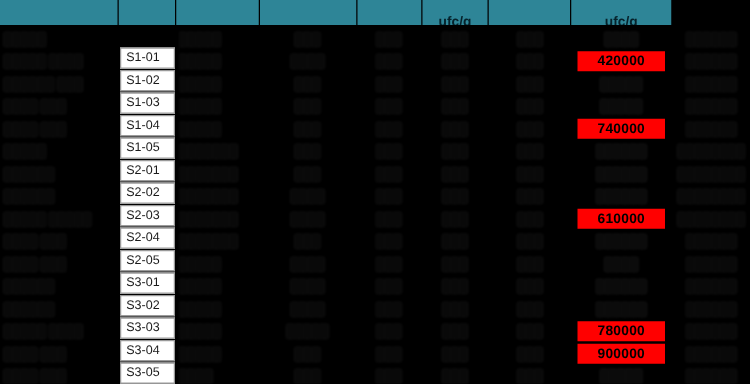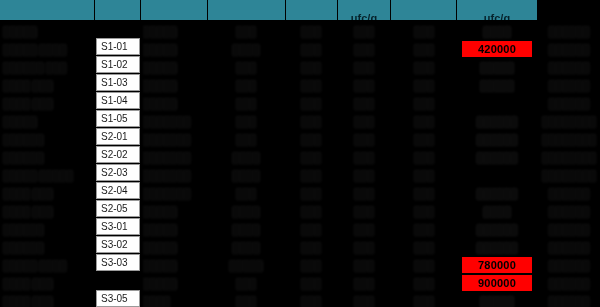--- a/index.html
+++ b/index.html
@@ -137,20 +137,21 @@
         <div class="cell c-v6 blur">██████</div>
       </div>
       <div class="row" style="top: 94px;">
         <div class="cell c-name blur">████ ███</div>
         <div class="cell c-code">S1-05</div>
         <div class="cell c-type blur">█████</div>
         <div class="cell c-v1 blur">███</div>
         <div class="cell c-v2 blur">███</div>
         <div class="cell c-v3 blur">███</div>
         <div class="cell c-v4 blur">███</div>
+        <div class="cell c-v5 hi">740000</div>
         <div class="cell c-v6 blur">██████</div>
       </div>
       <div class="row" style="top: 112px;">
         <div class="cell c-name blur">█████</div>
         <div class="cell c-code">S2-01</div>
         <div class="cell c-type blur">███████</div>
         <div class="cell c-v1 blur">███</div>
         <div class="cell c-v2 blur">███</div>
         <div class="cell c-v3 blur">███</div>
         <div class="cell c-v4 blur">███</div>
@@ -180,20 +181,21 @@
         <div class="cell c-v6 blur">████████</div>
       </div>
       <div class="row" style="top: 166px; text-align: center;">
         <div class="cell c-name blur">█████ █████</div>
         <div class="cell c-code">S2-04</div>
         <div class="cell c-type blur">███████</div>
         <div class="cell c-v1 blur">████</div>
         <div class="cell c-v2 blur">███</div>
         <div class="cell c-v3 blur">███</div>
         <div class="cell c-v4 blur">███</div>
+        <div class="cell c-v5 hi">610000</div>
         <div class="cell c-v6 blur">████████</div>
       </div>
       <div class="row" style="top: 184px;">
         <div class="cell c-name blur">████ ███</div>
         <div class="cell c-code">S2-05</div>
         <div class="cell c-type blur">███████</div>
         <div class="cell c-v1 blur">███</div>
         <div class="cell c-v2 blur">███</div>
         <div class="cell c-v3 blur">███</div>
         <div class="cell c-v4 blur">███</div>
@@ -228,20 +230,21 @@
         <div class="cell c-type blur">█████</div>
         <div class="cell c-v1 blur">████</div>
         <div class="cell c-v2 blur">███</div>
         <div class="cell c-v3 blur">███</div>
         <div class="cell c-v4 blur">███</div>
         <div class="cell c-v5 blur">██████</div>
         <div class="cell c-v6 blur">██████</div>
       </div>
       <div class="row" style="top: 256px;">
         <div class="cell c-name blur">█████ ████</div>
+        <div class="cell c-code">S3-04</div>
         <div class="cell c-type blur">█████</div>
         <div class="cell c-v1 blur">█████</div>
         <div class="cell c-v2 blur">███</div>
         <div class="cell c-v3 blur">███</div>
         <div class="cell c-v4 blur">███</div>
         <div class="cell c-v5 hi">780000</div>
         <div class="cell c-v6 blur">██████</div>
       </div>
       <div class="row" style="top: 274px;">
         <div class="cell c-name blur">████ ███</div>

